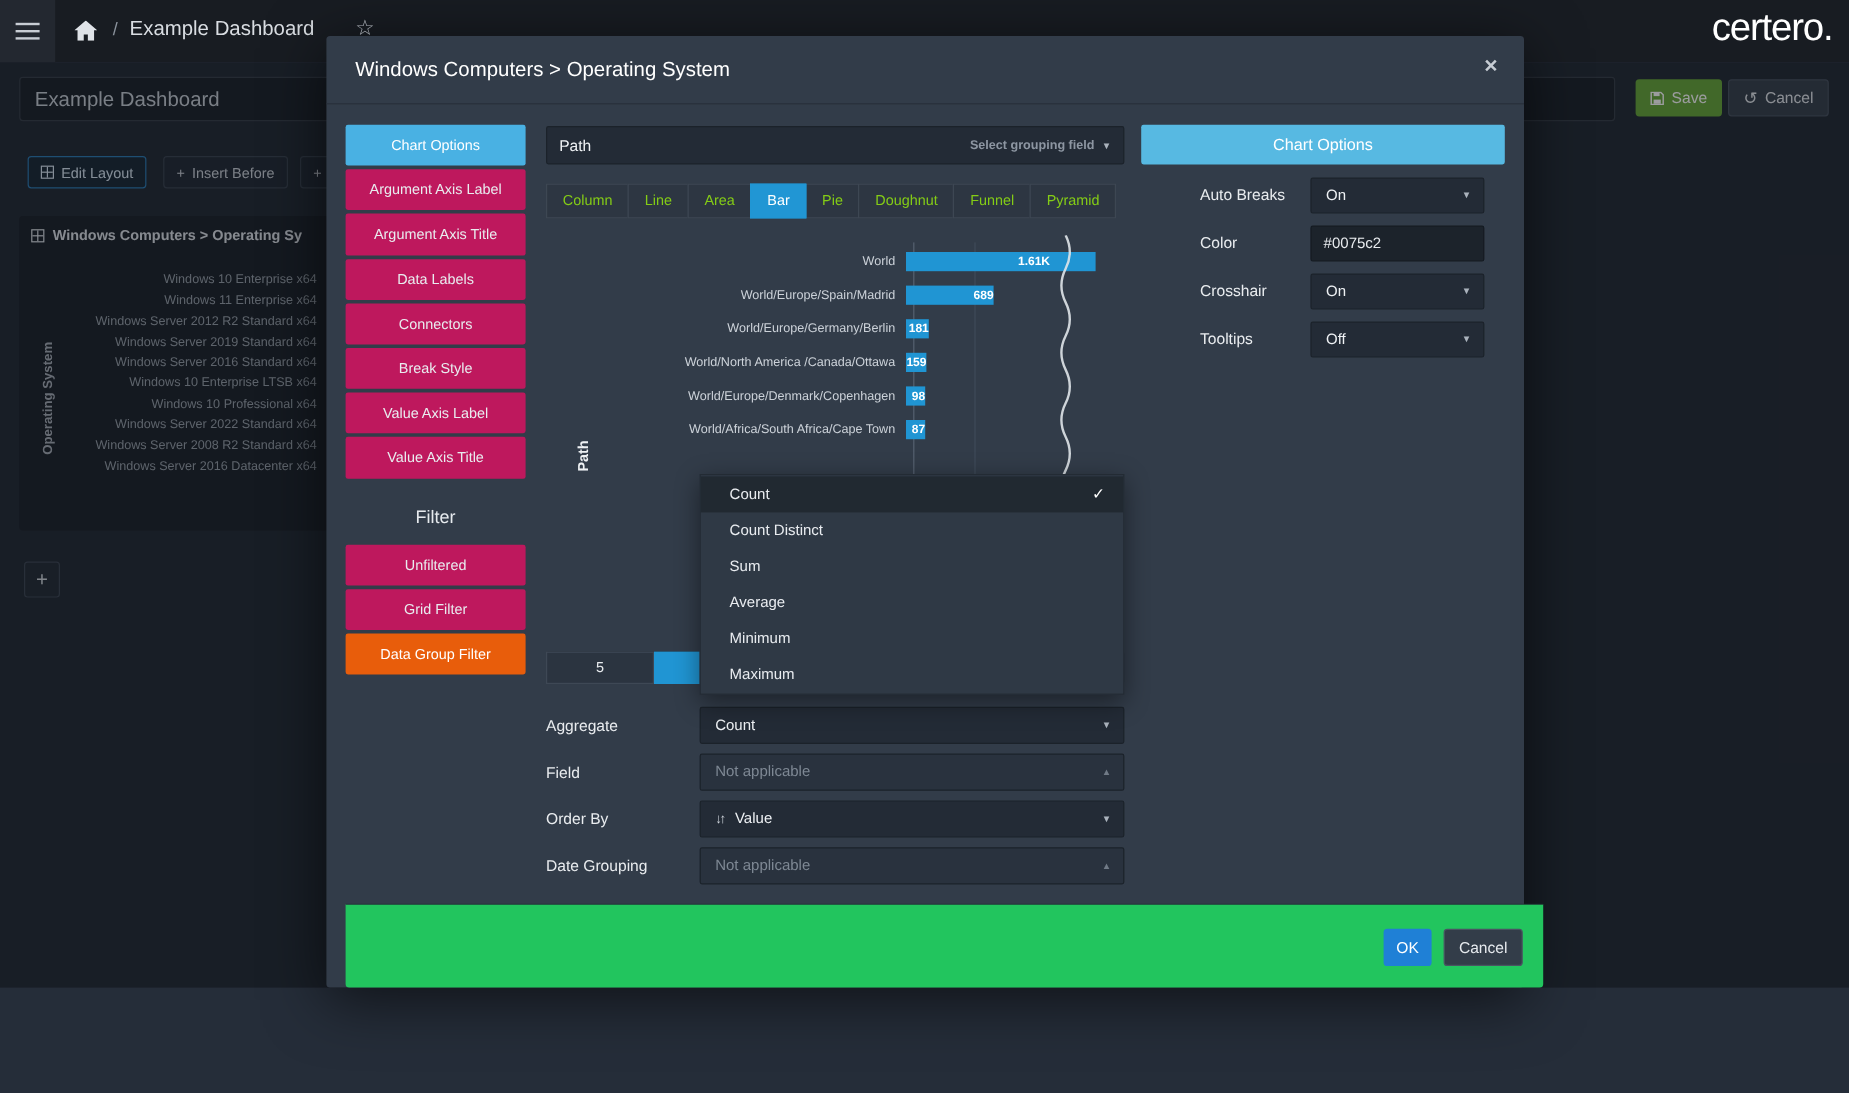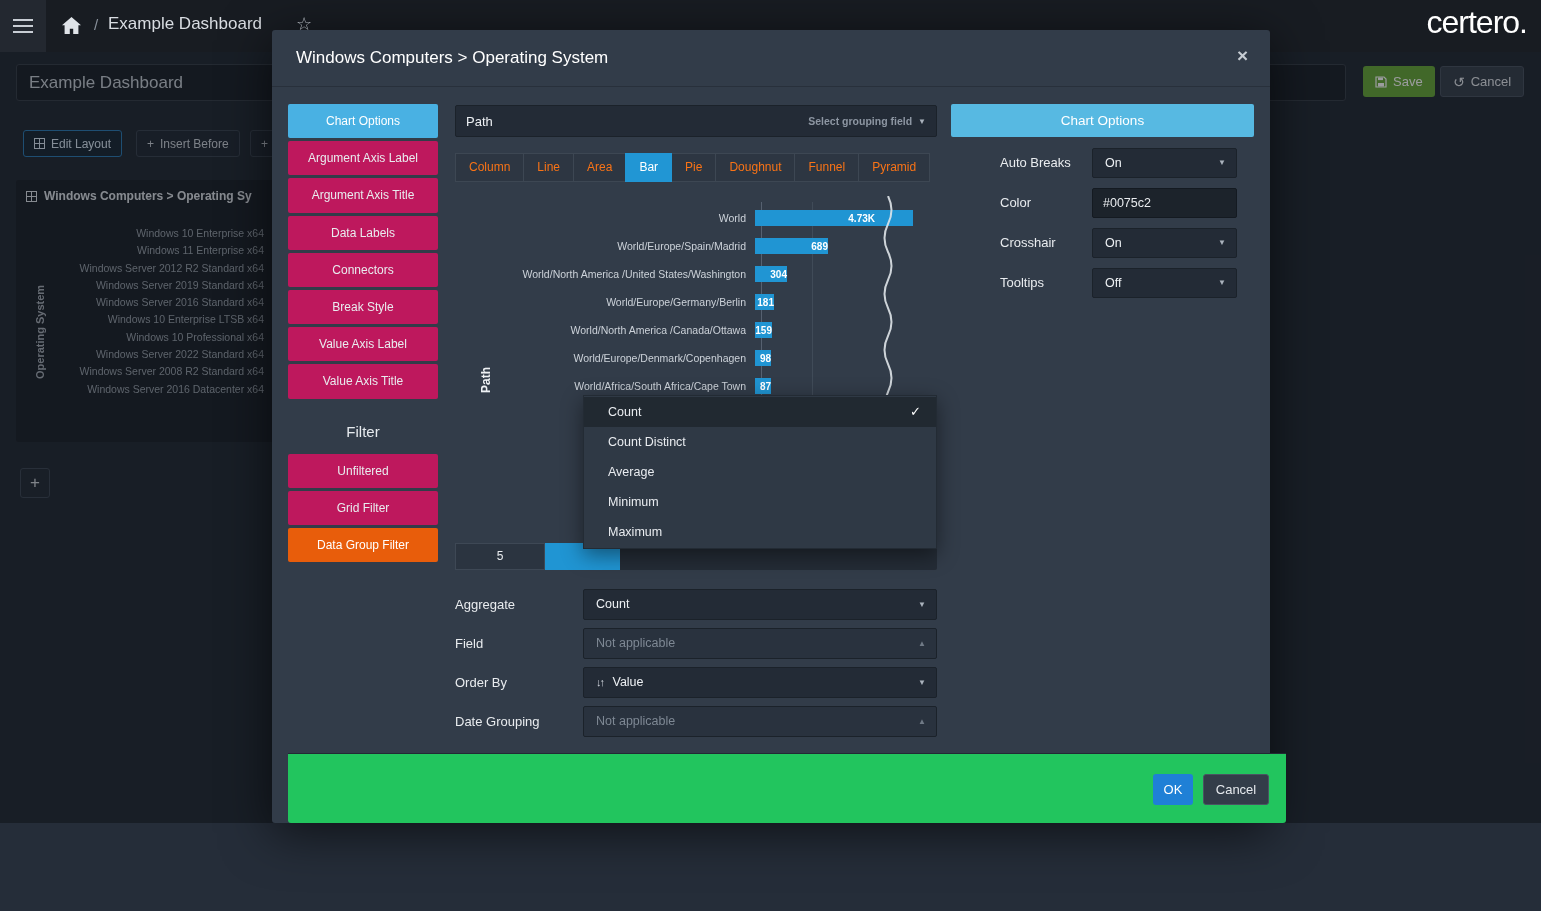--- a/index.html
+++ b/index.html
@@ -50,21 +50,21 @@
   .side-btn.active{background:#49b1e3;color:#fff}
   .side-btn.orange{background:#e85d0b;color:#fff}
   .filter-head{text-align:center;font-size:15px;color:#e6eaee;margin:24px 0 14px}
 
   .group-field{position:absolute;left:183px;top:75px;width:482px;height:32px;background:#232b36;border:1px solid #1b222a;border-radius:2px;display:flex;align-items:center;padding:0 10px;cursor:pointer}
   .group-value{font-size:13px;color:#eef1f4}
   .group-ph{margin-left:auto;font-size:10.5px;color:#8d96a2;font-weight:bold}
   .caret{font-size:8px;color:#aab2bc;margin-left:6px}
 
   .tabs{position:absolute;left:183px;top:123px;display:flex}
-  .tab{height:29px;line-height:27px;padding:0 13px;font-size:12px;color:#f97316;background:#2d3642;border:1px solid #3d4753;margin-left:-1px;cursor:pointer;white-space:nowrap}
+  .tab{height:29px;line-height:27px;padding:0 13px;font-size:12px;color:#84cc16;background:#2d3642;border:1px solid #3d4753;margin-left:-1px;cursor:pointer;white-space:nowrap}
   .tab:first-child{margin-left:0}
   .tab.active{background:#2196d4;border-color:#2196d4;color:#fff;position:relative;z-index:1}
 
   .chart{position:absolute;left:183px;top:160px;width:482px;height:352px}
   .axis-v{position:absolute;left:306px;top:12px;height:292px;width:1px;background:#566170}
   .gridline{position:absolute;left:357px;top:12px;height:292px;width:1px;background:#404b58}
   .chart-rows{position:absolute;left:0;top:14px;width:100%}
   .chart-row{height:28px;display:flex;align-items:center}
   .chart-label{width:300px;text-align:right;padding-right:9px;font-size:10.5px;color:#ccd2d9;white-space:nowrap}
   .bar{height:16px;background:#2095d3;display:flex;align-items:center;justify-content:flex-end}
@@ -216,33 +216,27 @@
     </div>
 
   <div class="chart">
     <div class="axis-v"></div>
     <div class="gridline"></div>
     <div class="chart-ylabel">Path</div>
     <div class="chart-rows" id="chart-rows">
         <div class="chart-row">
           <div class="chart-label">World</div>
           <div class="bar" style="background: rgb(32, 149, 211); width: 158px;">
-            <div class="val" style="padding-right: 38px;">4.73K</div>
+            <div class="val" style="padding-right: 38px;">1.61K</div>
           </div>
         </div>
         <div class="chart-row">
           <div class="chart-label">World/Europe/Spain/Madrid</div>
           <div class="bar" style="background: rgb(32, 149, 211); width: 73px;">
             <div class="val">689</div>
-          </div>
-        </div>
-        <div class="chart-row">
-          <div class="chart-label">World/North America /United States/Washington</div>
-          <div class="bar" style="background: rgb(32, 149, 211); width: 32px;">
-            <div class="val">304</div>
           </div>
         </div>
         <div class="chart-row">
           <div class="chart-label">World/Europe/Germany/Berlin</div>
           <div class="bar" style="background: rgb(32, 149, 211); width: 19px;">
             <div class="val">181</div>
           </div>
         </div>
         <div class="chart-row">
           <div class="chart-label">World/North America /Canada/Ottawa</div>
@@ -303,20 +297,21 @@
 
   <div class="form-label" style="top:684px">Date Grouping</div>
   <div class="form-select disabled" style="top:676px">
     <span>Not applicable</span>
     <span class="caret">▲</span>
   </div>
 
   <div class="menu" id="agg-menu">
       <div class="menu-item selected">Count<span class="check">✓</span></div>
       <div class="menu-item">Count Distinct</div>
+      <div class="menu-item">Sum</div>
       <div class="menu-item">Average</div>
       <div class="menu-item">Minimum</div>
       <div class="menu-item">Maximum</div>
     </div>
 
   <div class="opt-head">Chart Options</div>
   <div id="options-rows">
       <div class="opt-label" style="top: 125px;">Auto Breaks</div>
       <div class="opt-select" style="top: 118px;"><span>On</span><span class="caret">▼</span></div>
       <div class="opt-label" style="top: 165px;">Color</div>

